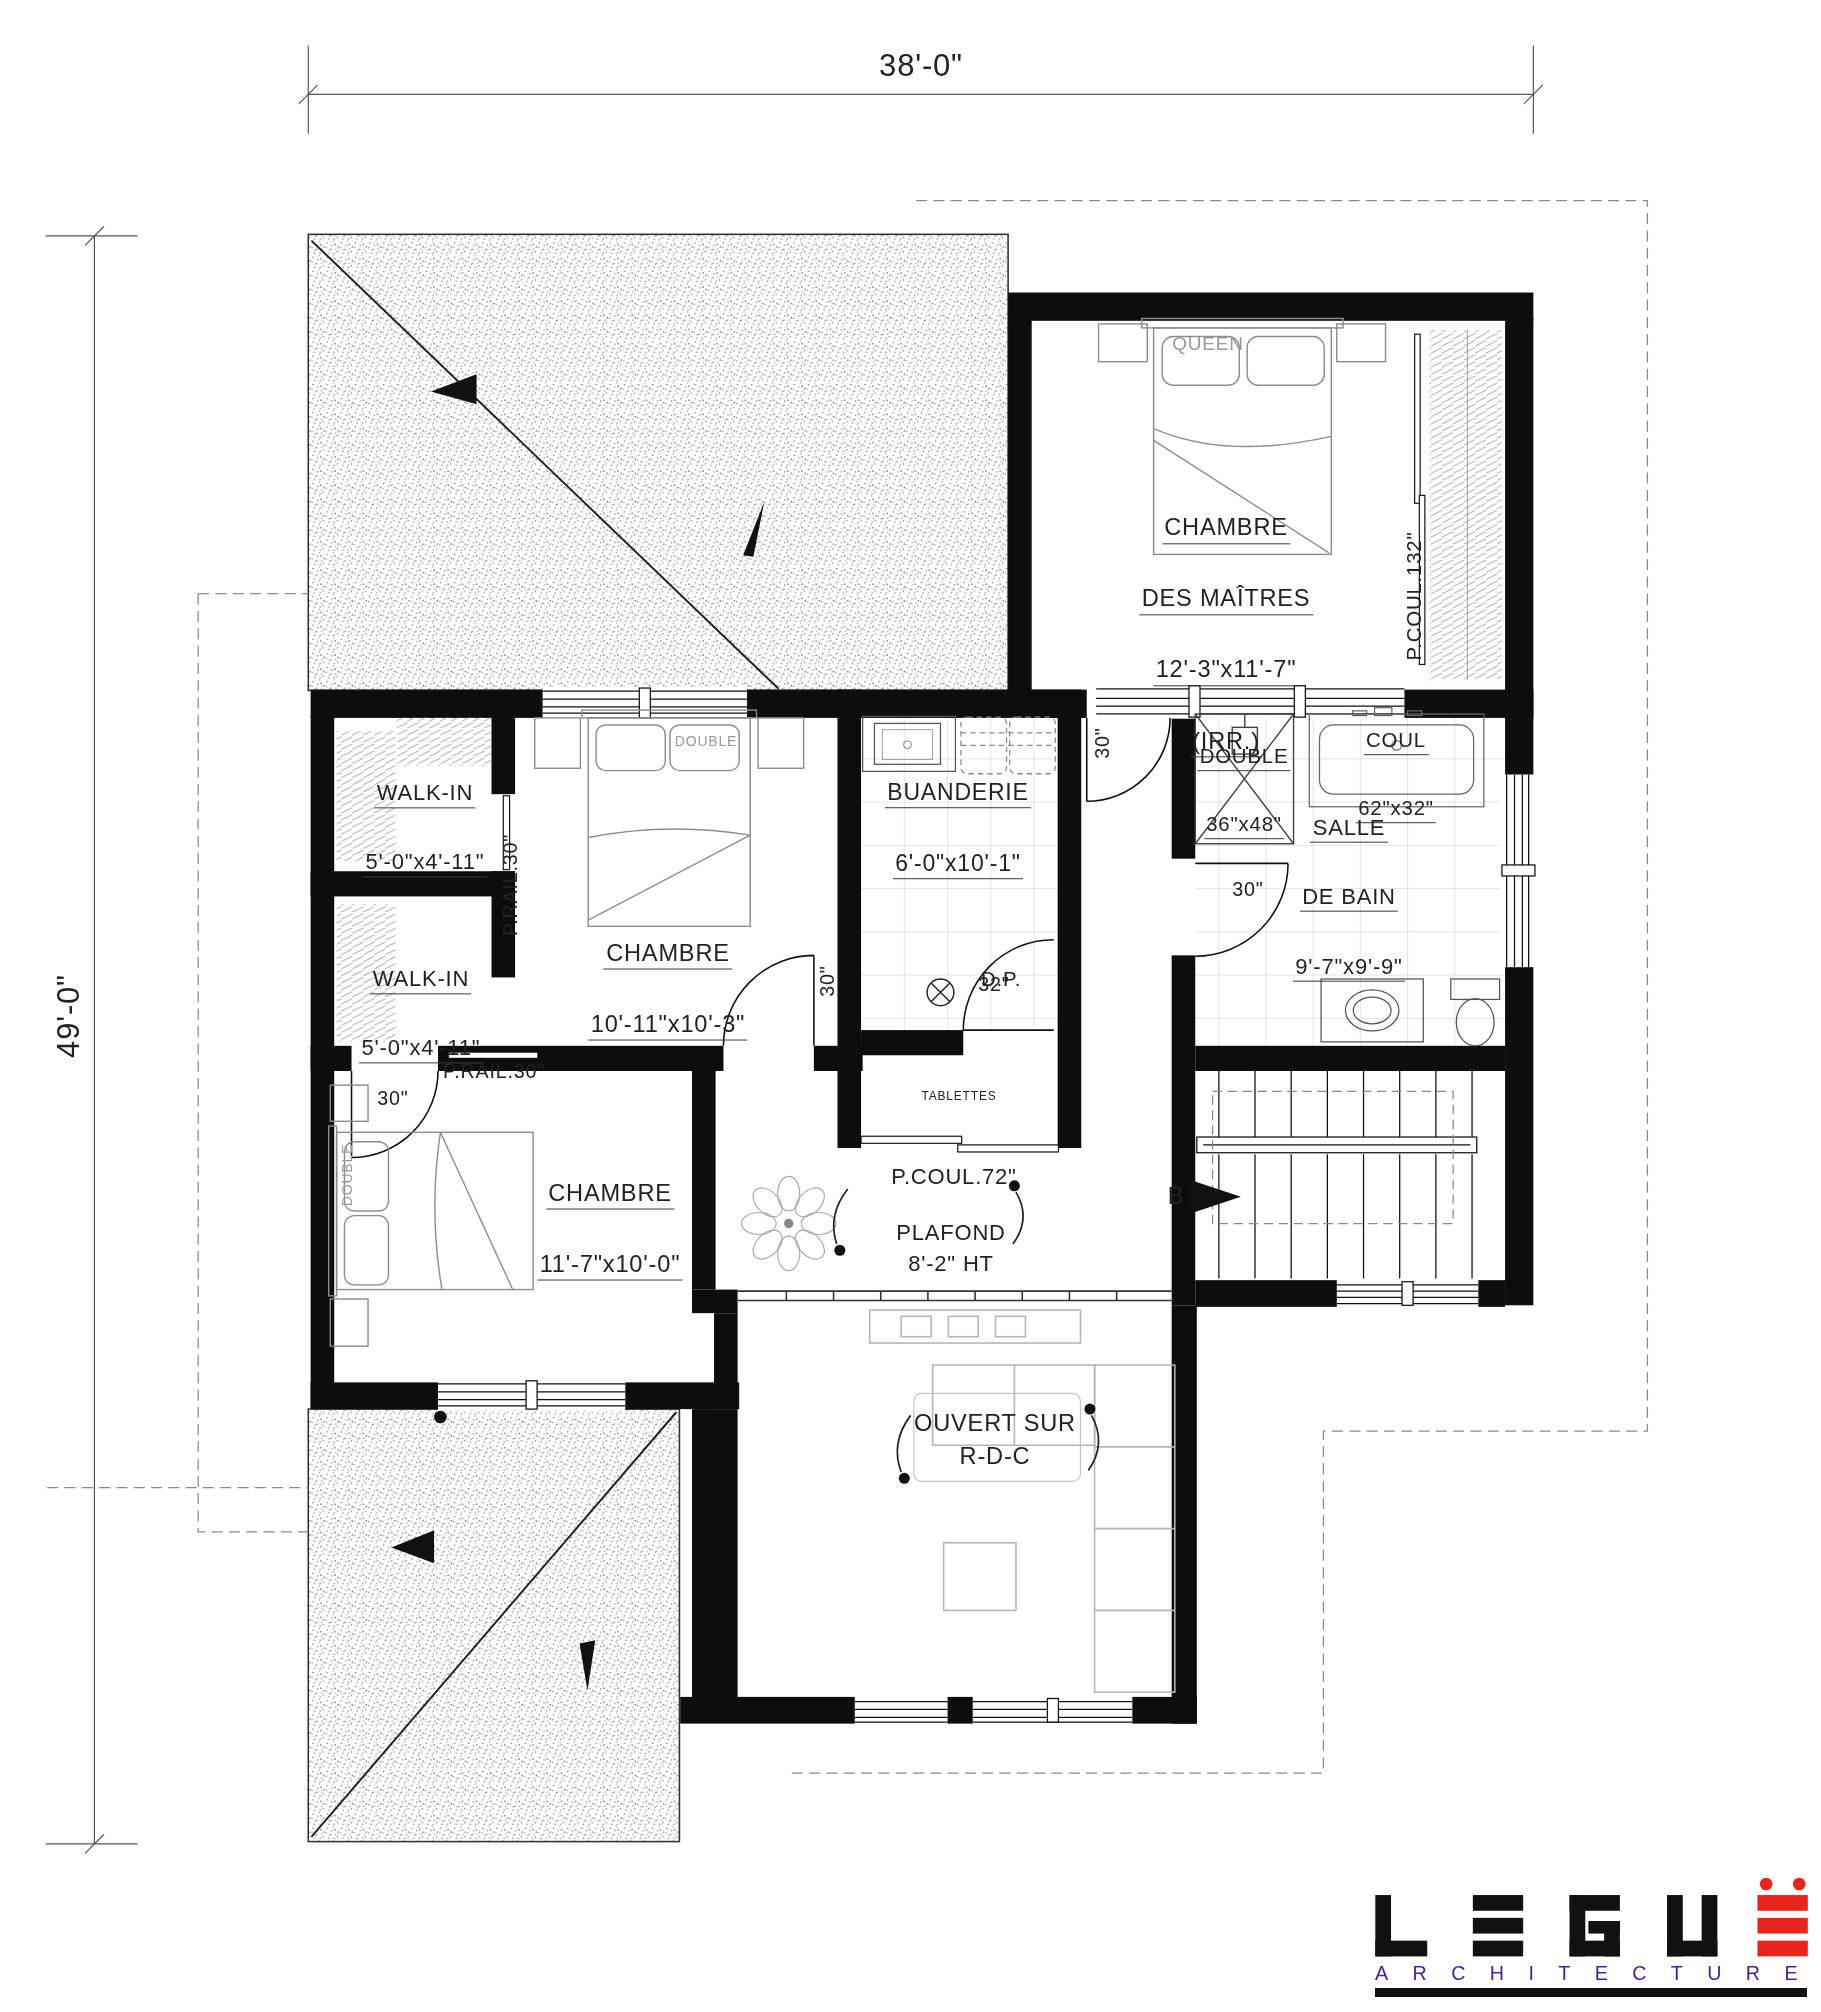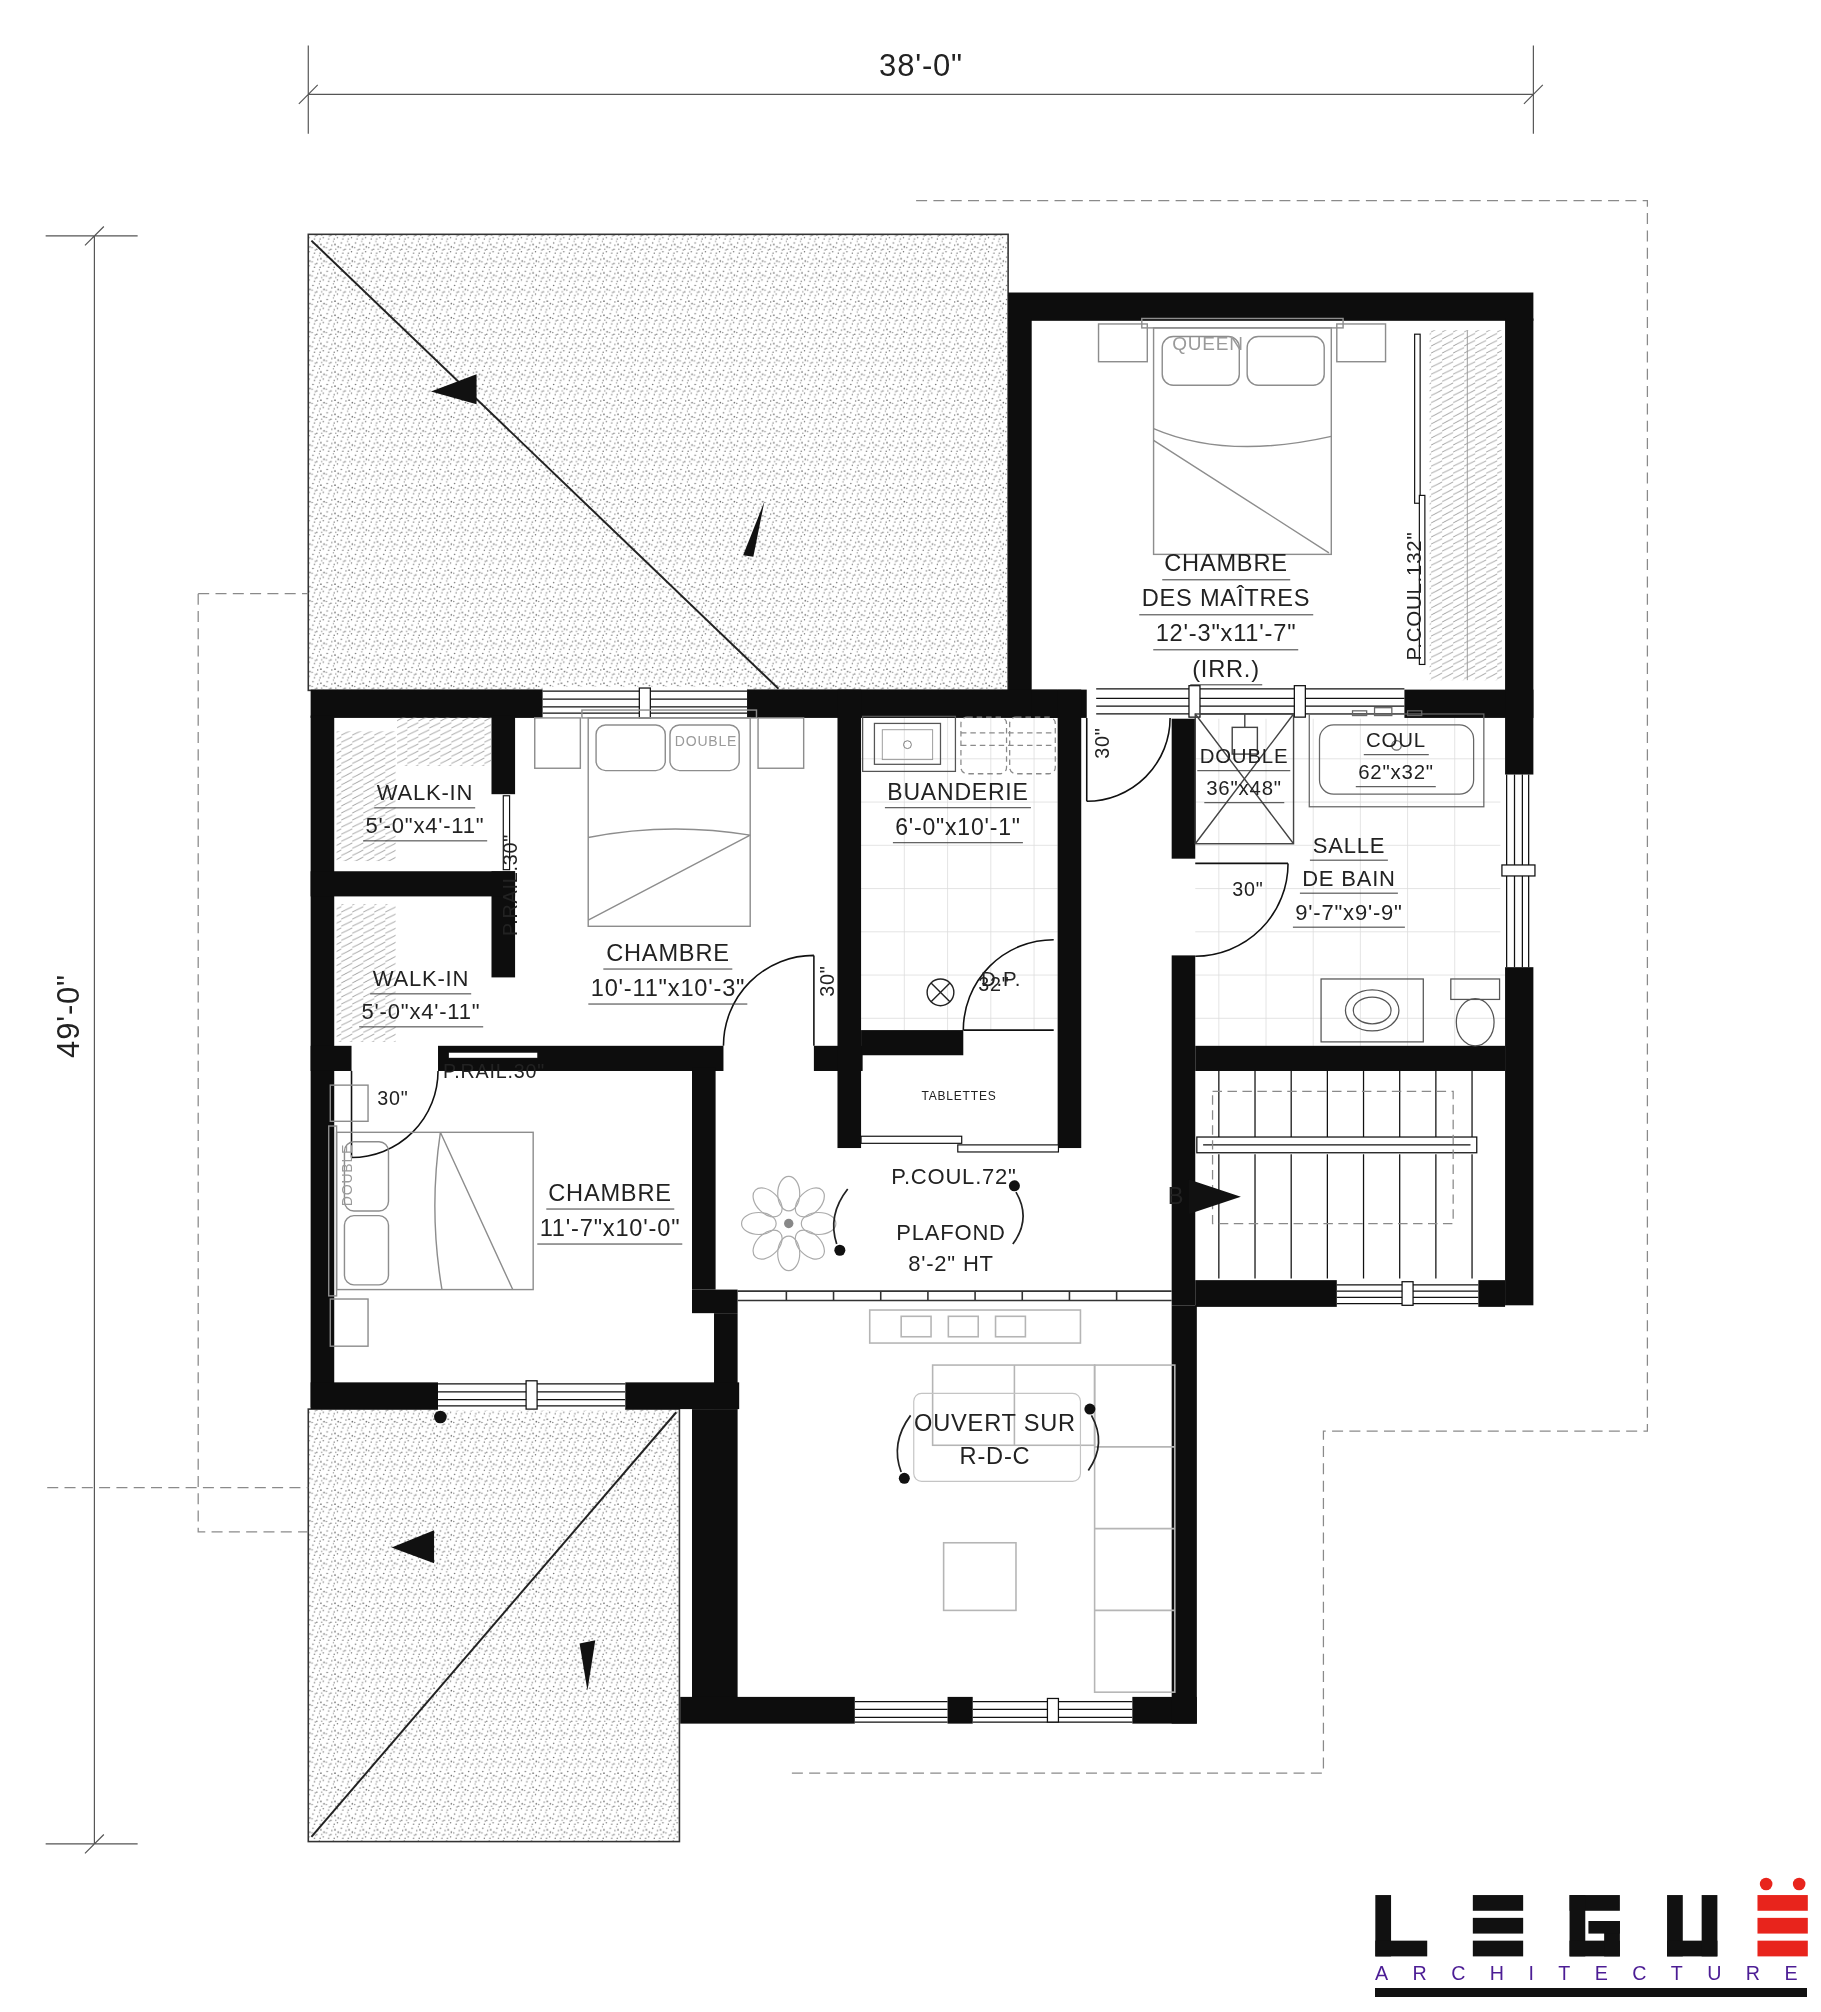--- a/index.html
+++ b/index.html
@@ -3,21 +3,21 @@
 <meta charset="utf-8">
 <style>
   html,body{margin:0;padding:0;background:#fff;}
   #canvas{position:relative;width:1822px;height:2013px;background:#fff;overflow:hidden;
           font-family:"Liberation Sans",sans-serif;}
   svg{position:absolute;left:0;top:0;}
   .lbl{position:absolute;transform:translate(-50%,-50%);color:#222;text-align:center;
        white-space:nowrap;letter-spacing:0.8px;line-height:1.15;}
   .lbl.v{transform:translate(-50%,-50%) rotate(-90deg);}
   .stack{display:flex;flex-direction:column;align-items:center;gap:5.5px;}
-  .ul{display:inline-block;border-bottom:1.6px solid #3a3a3a;padding:0 2.4px 1.6px;}
+  .ul{display:inline-block;border-bottom:1.6px solid #3a3a3a;padding:0 2.4px 1.6px;margin-top:36px;}
   .soft{color:#9a9a9a;}
   .logo-sub{position:absolute;left:1375px;top:1962px;width:440px;font-size:19.7px;
             letter-spacing:24.4px;color:#4c1d95;white-space:nowrap;}
   .logo-bar{position:absolute;left:1375px;top:1988px;width:432px;height:8.6px;background:#111;}
 </style>
 </head>
 <body>
 
 <div id="canvas">
 

